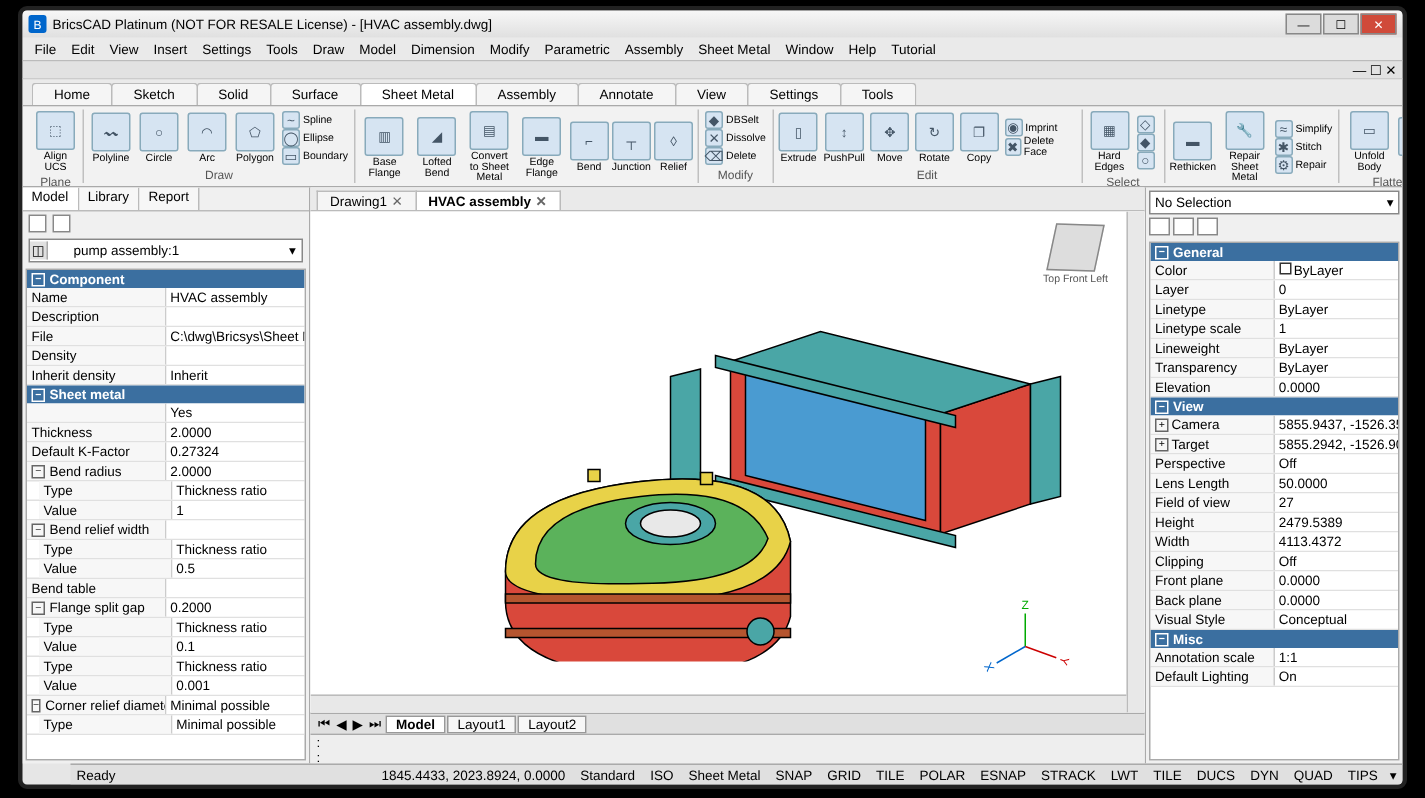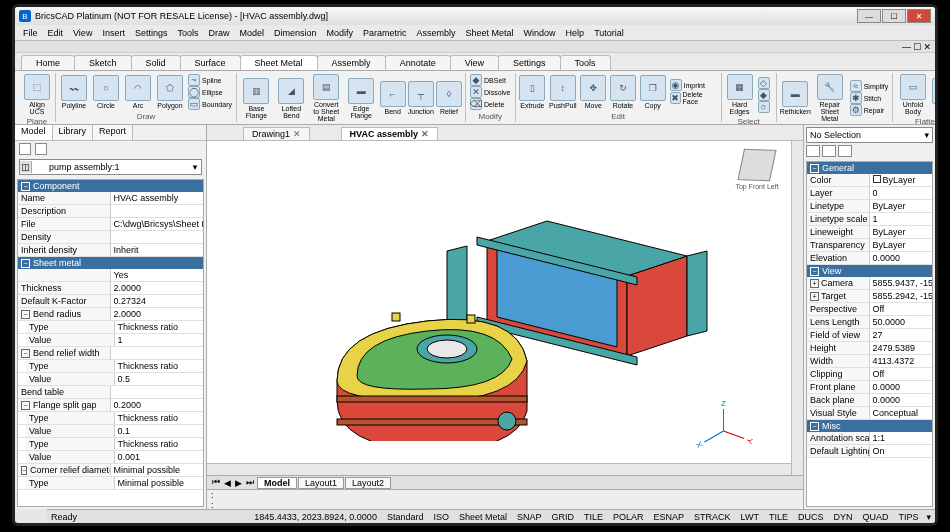--- a/index.html
+++ b/index.html
@@ -33,48 +33,48 @@
 .ltabs { height:16px; display:flex; border-bottom:1px solid #bbb; }
 .ltab { padding:1px 6px; font-size:9px; border-right:1px solid #bbb; background:#f7f7f7; }
 .ltab.active { background:#fff; }
 .lfilter { height:16px; display:flex; align-items:center; padding:0 4px; gap:4px; }
 .lfilter .ic { width:12px; height:12px; border:1px solid #888; background:#fff; }
 .combo { height:16px; margin:2px 4px; display:flex; align-items:center; border:1px solid #888; background:#fff; font-size:9px; }
 .combo .ci { width:12px; height:12px; border-right:1px solid #aaa; background:#e0e0e0; display:flex; align-items:center; justify-content:center; }
 .combo .ct { flex:1; padding:0 3px;margin-left:14px; }
 .combo .cd { width:12px; text-align:center; }
 .props { flex:1; overflow-y:auto; margin:2px; background:#fff; border:1px solid #aaa; font-size:8px; }
-.phdr { background:#3b6fa0; color:#fff; padding:1px 3px; font-weight:normal; display:flex; align-items:center; }
+.phdr { background:#3b6fa0; color:#fff; padding:1px 3px; font-weight:bold; display:flex; align-items:center; }
 .phdr .pm { width:9px; height:9px; border:1px solid #fff; margin-right:3px; text-align:center; line-height:7px; font-size:7px; }
 .prow { display:flex; border-bottom:1px solid #e0e0e0; }
 .prow.sub { padding-left:8px; }
 .pname { width:50%; padding:1px 3px; background:#f7f7f7; border-right:1px solid #ccc; white-space:nowrap; overflow:hidden; display:flex; align-items:flex-end; }
 .pname .pm { width:9px; height:9px; border:1px solid #666; margin-right:3px; text-align:center; line-height:7px; font-size:7px; color:#333; }
 .pval { width:50%; padding:1px 3px; background:#fff; white-space:nowrap; overflow:hidden; }
 .viewport { flex:1; display:flex; flex-direction:column; background:#fff; position:relative; }
 .vtabs { height:16px; display:flex; border-bottom:1px solid #bbb; background:#eaeaea; padding-left:4px; }
-.vtab { padding:1px 8px; font-size:9px; border:1px solid #bbb; border-bottom:none; margin-top:2px; margin-right:-1px; background:#f5f5f5;margin-left:32px; }
+.vtab { padding:1px 8px; font-size:9px; border:1px solid #bbb; border-bottom:none; margin-top:2px; margin-right:-1px; background:#f5f5f5; }
 .vtab .cx { margin-left:3px; color:#666; }
 .vtab.active { background:#fff; font-weight:bold; }
 .canvas { flex:1; position:relative; background:#fff; overflow:hidden; }
 .viewcube { position:absolute; right:24px; top:8px; width:44px; text-align:center; }
 .viewcube .cube { width:32px; height:32px; margin:0 auto; background:#ddd; border:1px solid #888; transform:rotate(12deg) skewY(-10deg); }
 .viewcube .vclabel { font-size:7px; color:#555; margin-top:2px; }
 .axes { position:absolute; right:60px; bottom:40px; width:40px; height:40px; }
 .axes .ax { position:absolute; left:20px; bottom:4px; width:1px; height:22px; transform-origin:bottom center; }
 .axes .az { background:#0a0; transform:rotate(0deg); } .axes .az::after { content:'Z'; position:absolute; top:-10px; left:-2px; color:#0a0; font-size:8px; }
 .axes .ay { background:#c00; transform:rotate(110deg); } .axes .ay::after { content:'Y'; position:absolute; top:-10px; left:-2px; color:#c00; font-size:8px; }
 .axes .ax2 { background:#06c; transform:rotate(240deg); } .axes .ax2::after { content:'X'; position:absolute; top:-10px; left:-2px; color:#06c; font-size:8px; }
 .model { position:absolute; left:50px; top:40px; width:480px; height:260px; }
 .layouttabs { height:14px; background:#e0e0e0; border-top:1px solid #aaa; display:flex; align-items:center; font-size:8px; padding:0 3px; }
 .layouttabs .nav { padding:0 2px; cursor:pointer; }
 .layouttabs .lt { padding:0 6px; border:1px solid #999; margin-left:1px; background:#f7f7f7; }
 .layouttabs .lt.active { background:#fff; font-weight:bold; }
 .cmdline { height:20px; background:#eee; border-top:1px solid #aaa; padding:1px 4px; font-size:8px; display:flex; flex-direction:column; justify-content:center; }
-.rightpanel { width:132px; background:#f0f0f0; border-left:1px solid #aaa; display:flex; flex-direction:column; overflow:hidden; }
+.rightpanel { width:172px; background:#f0f0f0; border-left:1px solid #aaa; display:flex; flex-direction:column; overflow:hidden; }
 .rcombo { height:16px; margin:2px; border:1px solid #888; background:#fff; display:flex; align-items:center; padding:0 3px; font-size:9px; }
 .rtools { height:14px; display:flex; gap:2px; padding:0 2px; }
 .rtools .rt { width:14px; height:12px; border:1px solid #888; background:#fff; }
 .rprops { flex:1; overflow-y:auto; margin:2px; background:#fff; border:1px solid #aaa; font-size:8px; }
 .rrow { display:flex; border-bottom:1px solid #e0e0e0; }
 .rname { width:50%; padding:1px 3px; background:#f7f7f7; border-right:1px solid #ccc; white-space:nowrap; overflow:hidden; display:flex; align-items:center; }
 .rname .pm { width:9px; height:9px; border:1px solid #666; margin-right:2px; text-align:center; line-height:7px; font-size:7px; }
 .rval { width:50%; padding:1px 3px; background:#fff; white-space:nowrap; overflow:hidden; }
 .statusbar { position:absolute; bottom:0; left:0; right:0; height:14px; background:#e0e0e0; border-top:1px solid #aaa; display:flex; align-items:center; font-size:8px; padding:0 4px; gap:6px;margin-left:32px; }
 .statusbar .sp { flex:1; }

